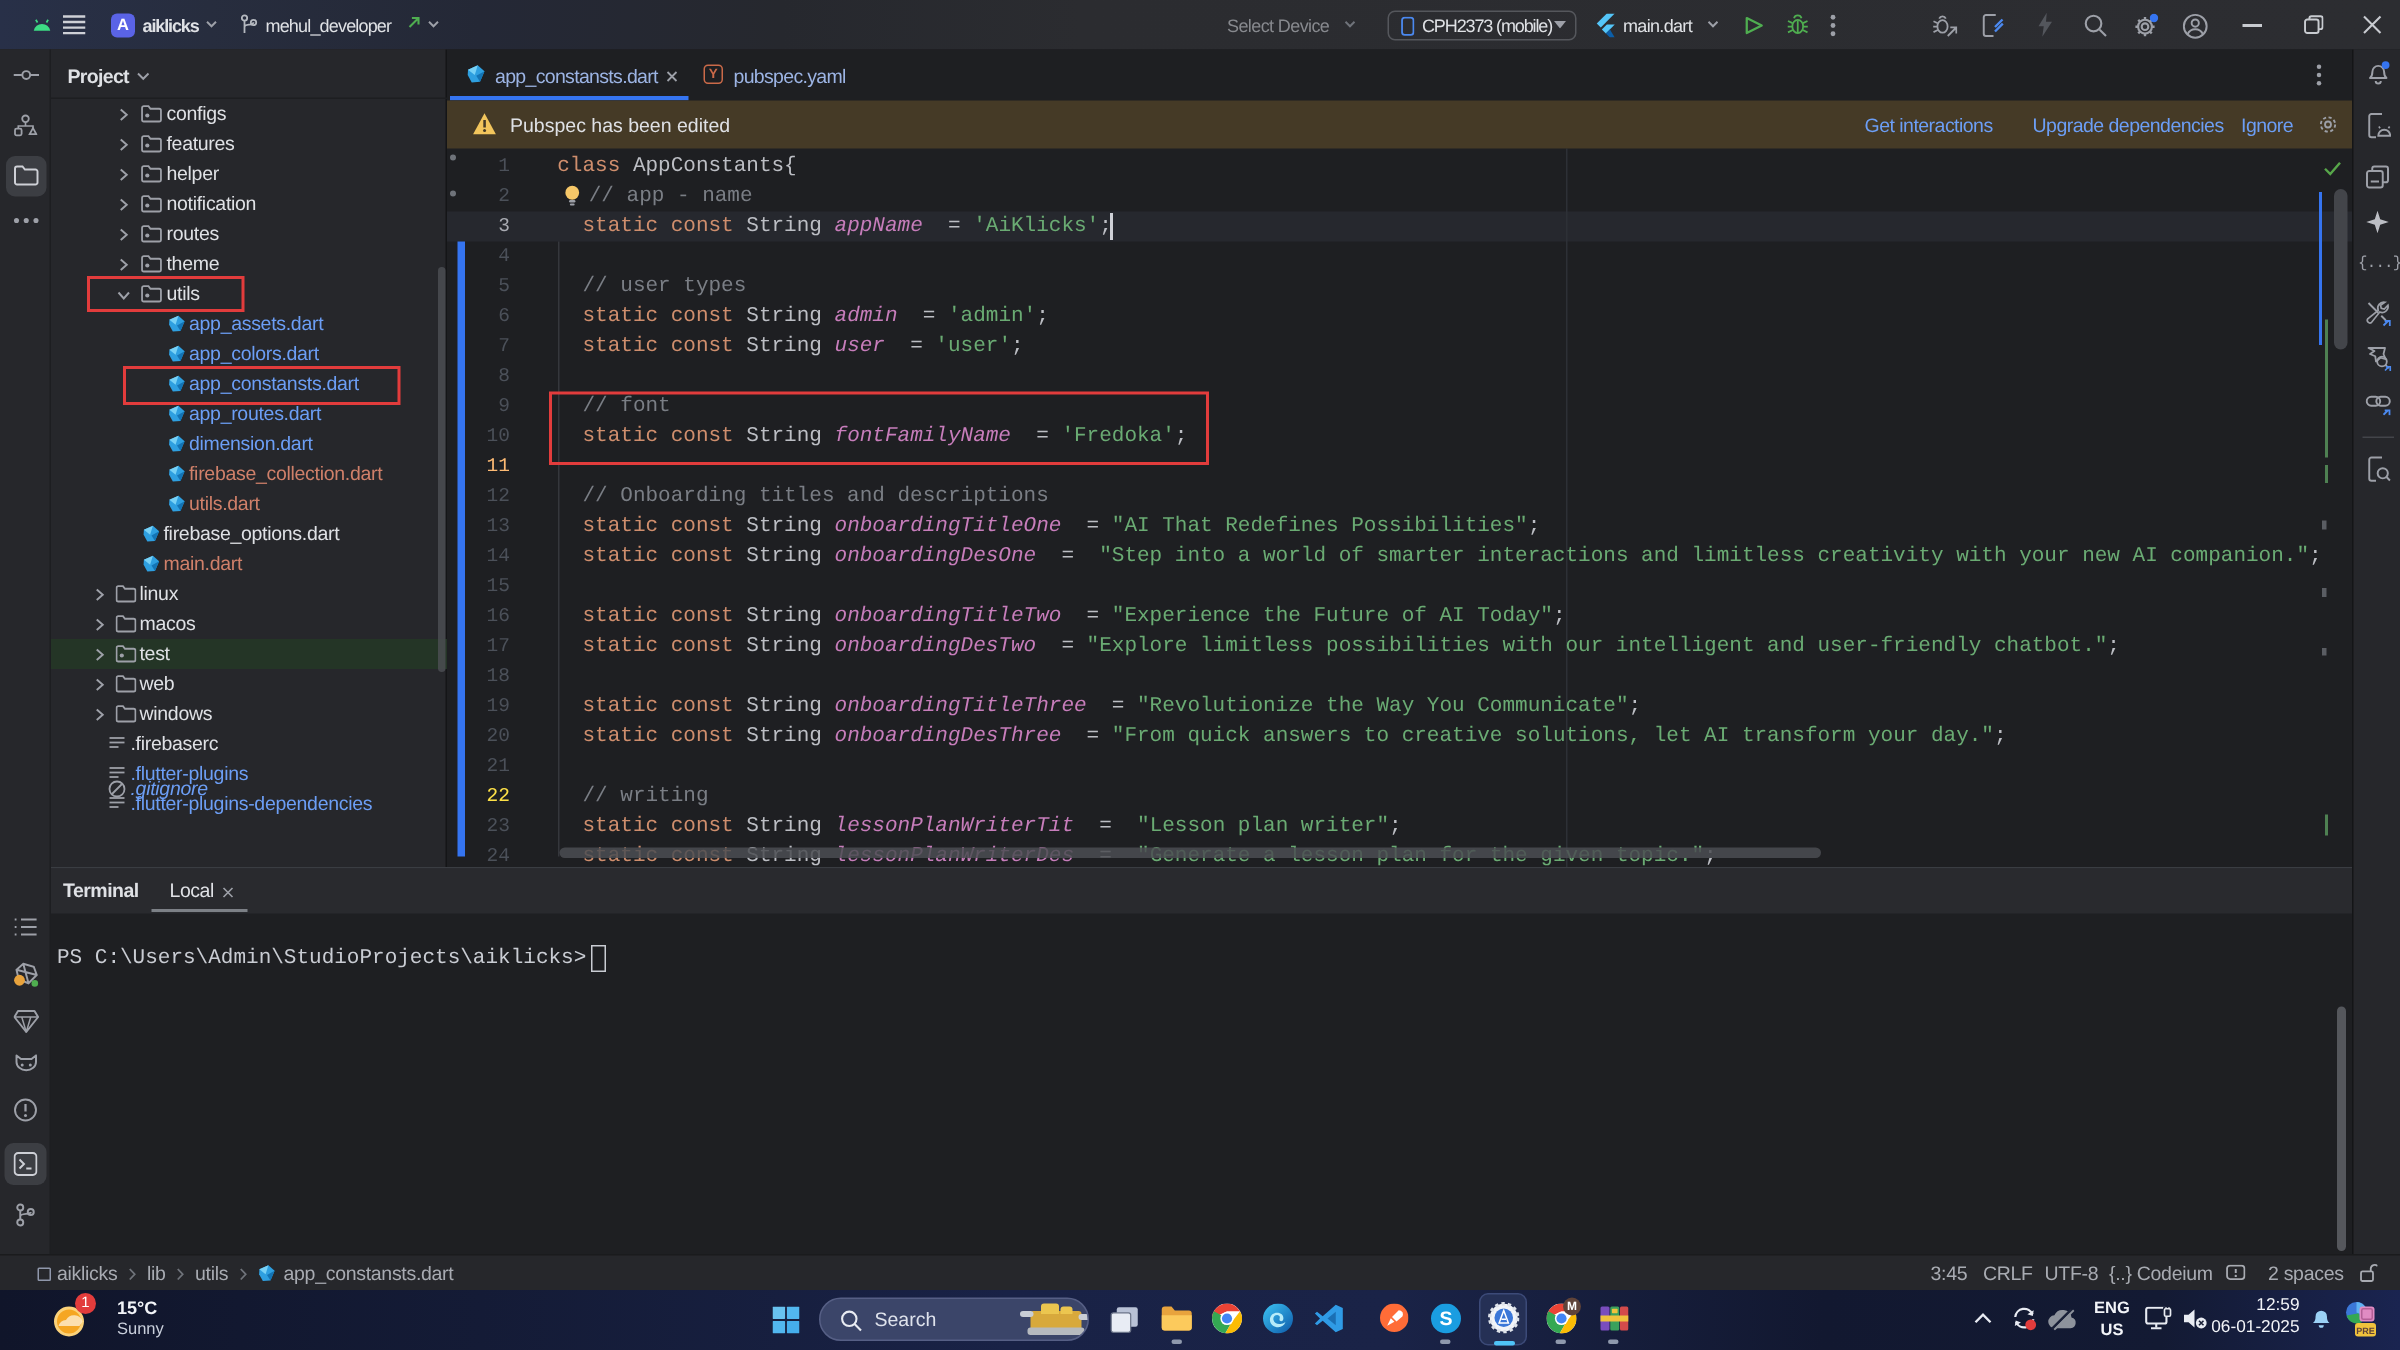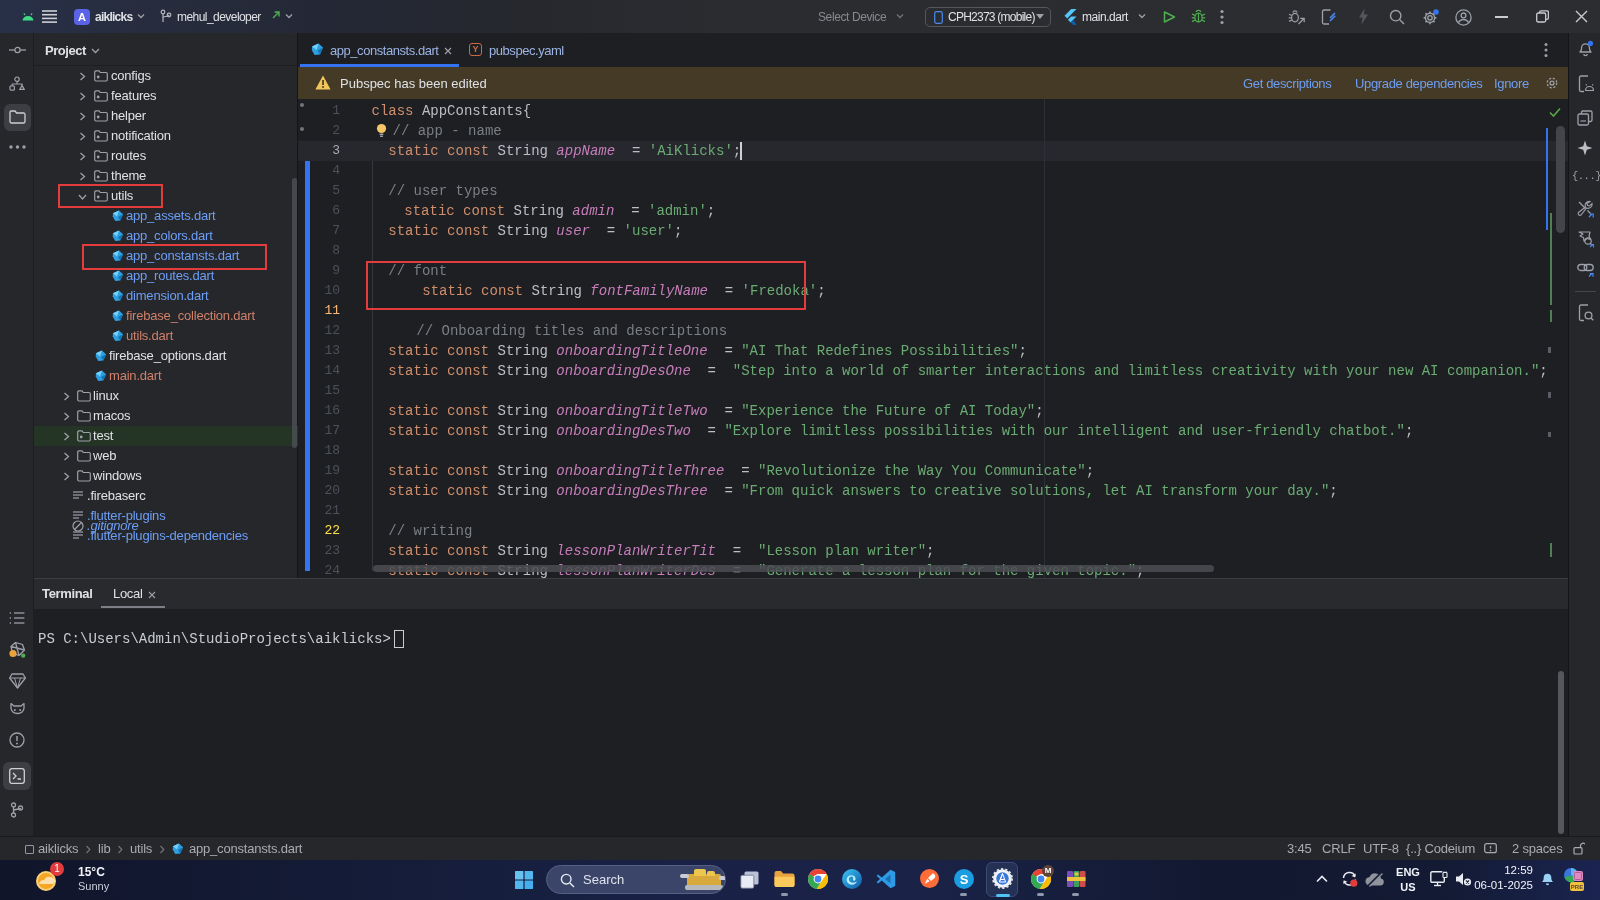--- a/index.html
+++ b/index.html
@@ -572,25 +572,25 @@
       <circle cx="6.5" cy="5.5" r="4.6" fill="#f6c768"></circle>
       <rect x="4.4" y="10.4" width="4.2" height="1.6" rx="0.8" fill="#9da0a8"></rect>
       <rect x="4.9" y="12.6" width="3.2" height="1.4" rx="0.7" fill="#9da0a8"></rect>
     </svg>
 
     <div id="code">
         <div class="cl" style="top:34px;"><span class="k">class</span> AppConstants{</div>
         <div class="cl" style="top:54px;left:94.5px;"><span class="c">// app - name</span></div>
         <div class="cl" style="top:74px;">  <span class="k">static const</span> String <span class="v">appName</span>  = <span class="s">'AiKlicks'</span>;</div>
         <div class="cl" style="top:114px;text-align:center;">  <span class="c">// user types</span></div>
-        <div class="cl" style="top:134px;padding-left:16px;">  <span class="k">static const</span> String <span class="v">admin</span>  = <span class="s">'admin'</span>;</div>
+        <div class="cl" style="top:134px;">  <span class="k">static const</span> String <span class="v">admin</span>  = <span class="s">'admin'</span>;</div>
         <div class="cl" style="top:154px;">  <span class="k">static const</span> String <span class="v">user</span>  = <span class="s">'user'</span>;</div>
         <div class="cl" style="top:194px;">  <span class="c">// font</span></div>
-        <div class="cl" style="top:214px;padding-left:34px;">  <span class="k">static const</span> String <span class="v">fontFamilyName</span>  = <span class="s">'Fredoka'</span>;</div>
-        <div class="cl" style="top:254px;margin-left:28px;">  <span class="c">// Onboarding titles and descriptions</span></div>
+        <div class="cl" style="top:214px;">  <span class="k">static const</span> String <span class="v">fontFamilyName</span>  = <span class="s">'Fredoka'</span>;</div>
+        <div class="cl" style="top:254px;">  <span class="c">// Onboarding titles and descriptions</span></div>
         <div class="cl" style="top:274px;">  <span class="k">static const</span> String <span class="v">onboardingTitleOne</span>  = <span class="s">"AI That Redefines Possibilities"</span>;</div>
         <div class="cl" style="top:294px;">  <span class="k">static const</span> String <span class="v">onboardingDesOne</span>  =  <span class="s">"Step into a world of smarter interactions and limitless creativity with your new AI companion."</span>;</div>
         <div class="cl" style="top:334px;">  <span class="k">static const</span> String <span class="v">onboardingTitleTwo</span>  = <span class="s">"Experience the Future of AI Today"</span>;</div>
         <div class="cl" style="top:354px;">  <span class="k">static const</span> String <span class="v">onboardingDesTwo</span>  = <span class="s">"Explore limitless possibilities with our intelligent and user-friendly chatbot."</span>;</div>
         <div class="cl" style="top:394px;">  <span class="k">static const</span> String <span class="v">onboardingTitleThree</span>  = <span class="s">"Revolutionize the Way You Communicate"</span>;</div>
         <div class="cl" style="top:414px;">  <span class="k">static const</span> String <span class="v">onboardingDesThree</span>  = <span class="s">"From quick answers to creative solutions, let AI transform your day."</span>;</div>
         <div class="cl" style="top:454px;">  <span class="c">// writing</span></div>
         <div class="cl" style="top:474px;">  <span class="k">static const</span> String <span class="v">lessonPlanWriterTit</span>  =  <span class="s">"Lesson plan writer"</span>;</div>
         <div class="cl" style="top:494px;">  <span class="k">static const</span> String <span class="v">lessonPlanWriterDes</span>  =  <span class="s">"Generate a lesson plan for the given topic."</span>;</div>
       </div>
@@ -615,21 +615,21 @@
 
     <div class="abs" style="left:1258px;top:59px;width:9px;height:107px;background:#43454a;border-radius:5px;"></div>
   </div>
   <div class="abs" id="banner">
     <svg class="abs" style="left:17px;top:8px" width="16" height="15" viewBox="0 0 16 15">
       <path d="M8 0.5 L15.6 14.5 H0.4 z" fill="#f2c55c"></path>
       <rect x="7.2" y="5" width="1.7" height="5" fill="#453a26"></rect>
       <circle cx="8.05" cy="12" r="1" fill="#453a26"></circle>
     </svg>
     <div class="abs" style="left:42px;top:9px;font-size:13px;color:#dfe1e5;">Pubspec has been edited</div>
-    <div class="abs" style="left:945px;top:9px;font-size:13px;color:#6c9ef5;letter-spacing:-0.35px;">Get descriptions</div>
+    <div class="abs" style="left:945px;top:9px;font-size:13px;color:#6c9ef5;letter-spacing:-0.35px;">Get interactions</div>
     <div class="abs" style="left:1057px;top:9px;font-size:13px;color:#6c9ef5;letter-spacing:-0.35px;">Upgrade dependencies</div>
     <div class="abs" style="left:1196px;top:9px;font-size:13px;color:#6c9ef5;letter-spacing:-0.35px;">Ignore</div>
     <svg class="abs" style="left:1247px;top:9px" width="14" height="14" viewBox="0 0 17 17">
       <g stroke="#9da0a8" stroke-width="1.5" fill="none">
         <circle cx="8.5" cy="8.5" r="2.4"></circle>
         <circle cx="8.5" cy="8.5" r="5.8" stroke-dasharray="2.6 2"></circle>
       </g>
     </svg>
   </div>
   <div class="abs" id="rstripe">

